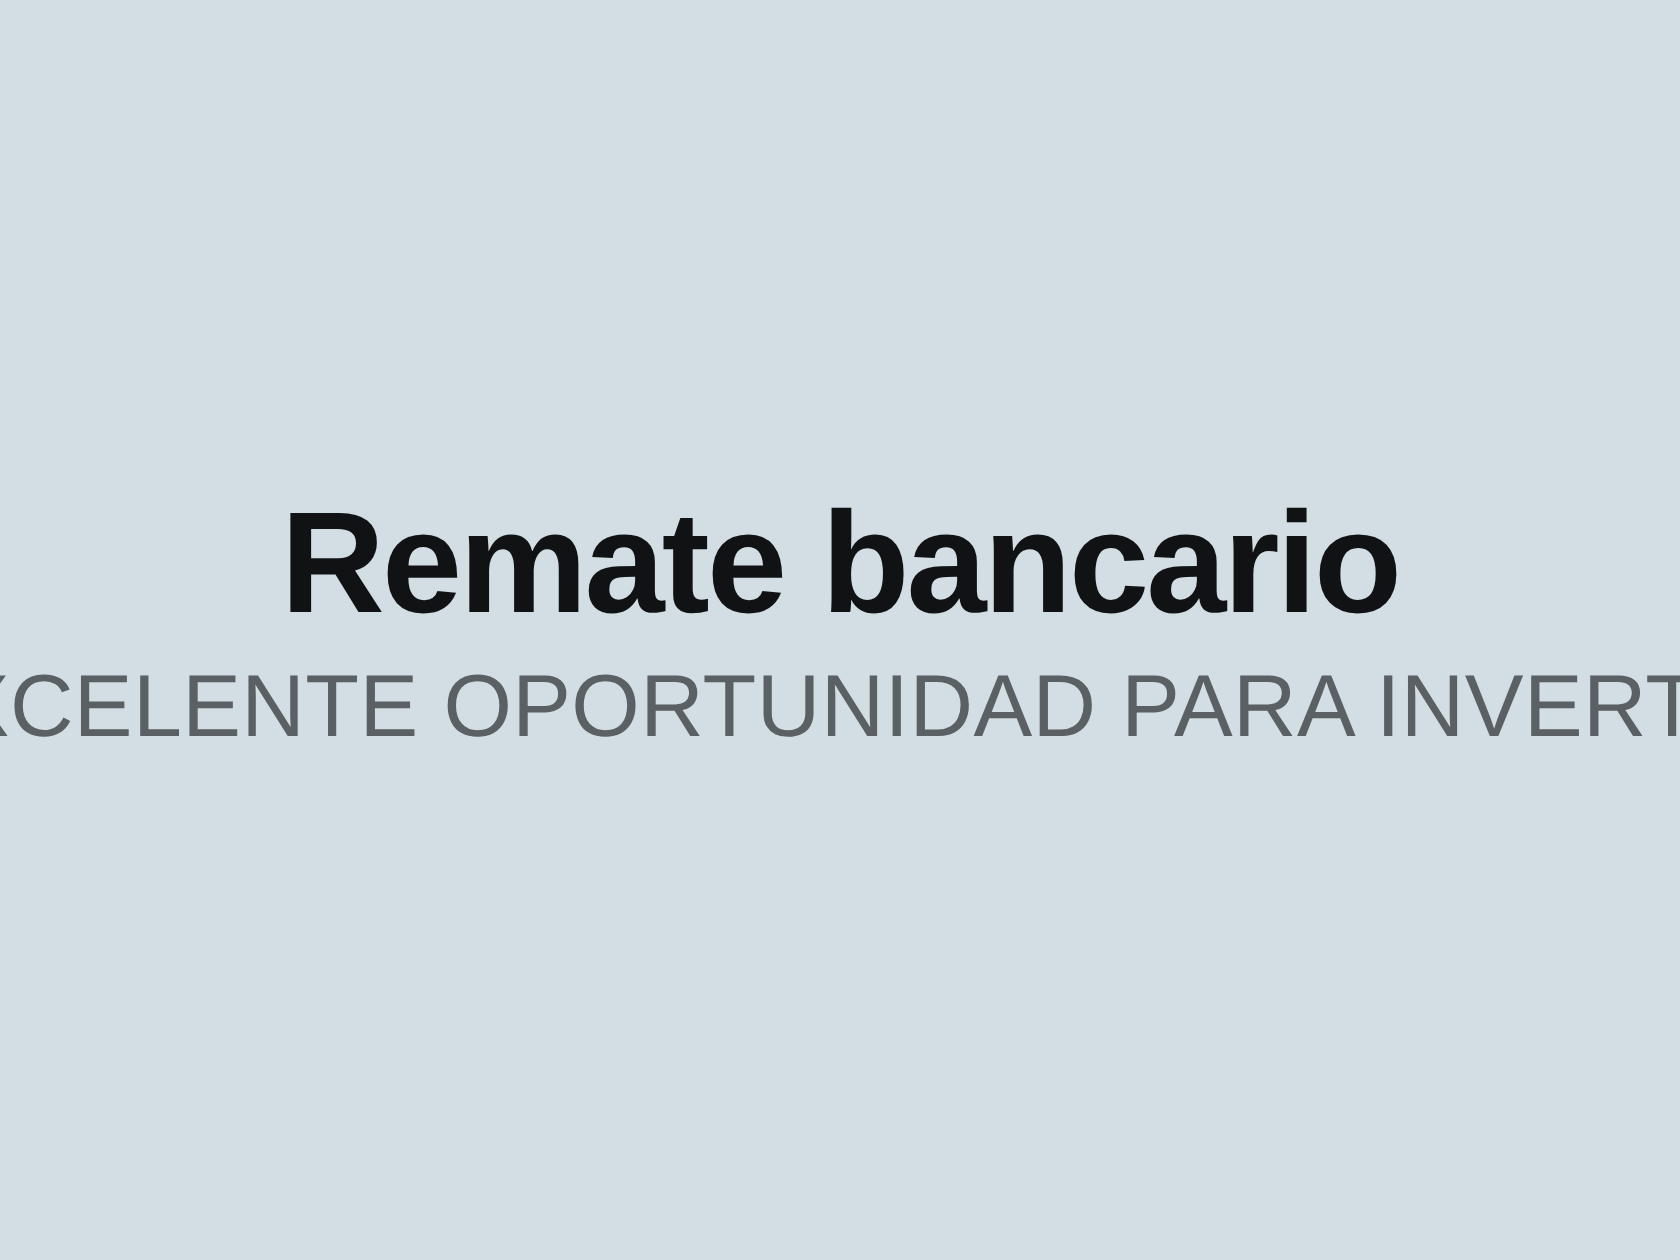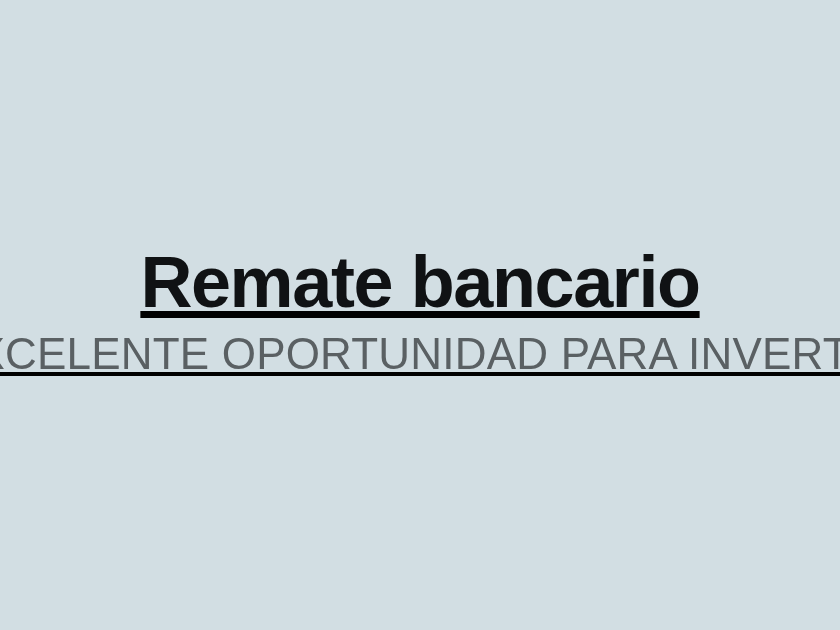--- a/index.html
+++ b/index.html
@@ -27,21 +27,20 @@
   }
 
   
   .text-block {
     position: absolute;
     top: 243px;
     left: 0;
     width: 840px;
     display: flex;
     flex-direction: column;
-    text-decoration: underline;
   }
 
   .headline {
     font-family: "Liberation Sans", sans-serif;
     font-weight: bold;
     font-size: 72px;
     line-height: 78px;
     letter-spacing: -1.4px;
     color: #101214;
     white-space: nowrap;

